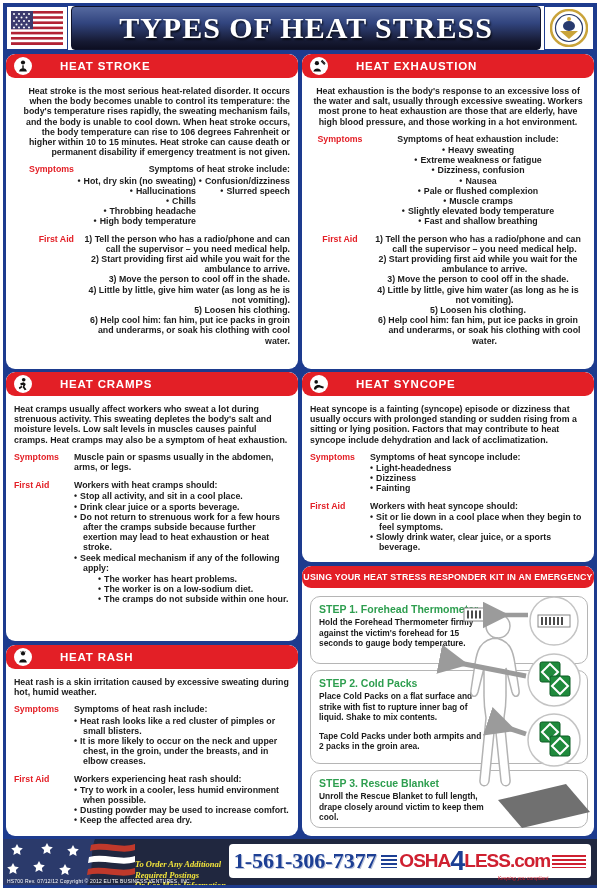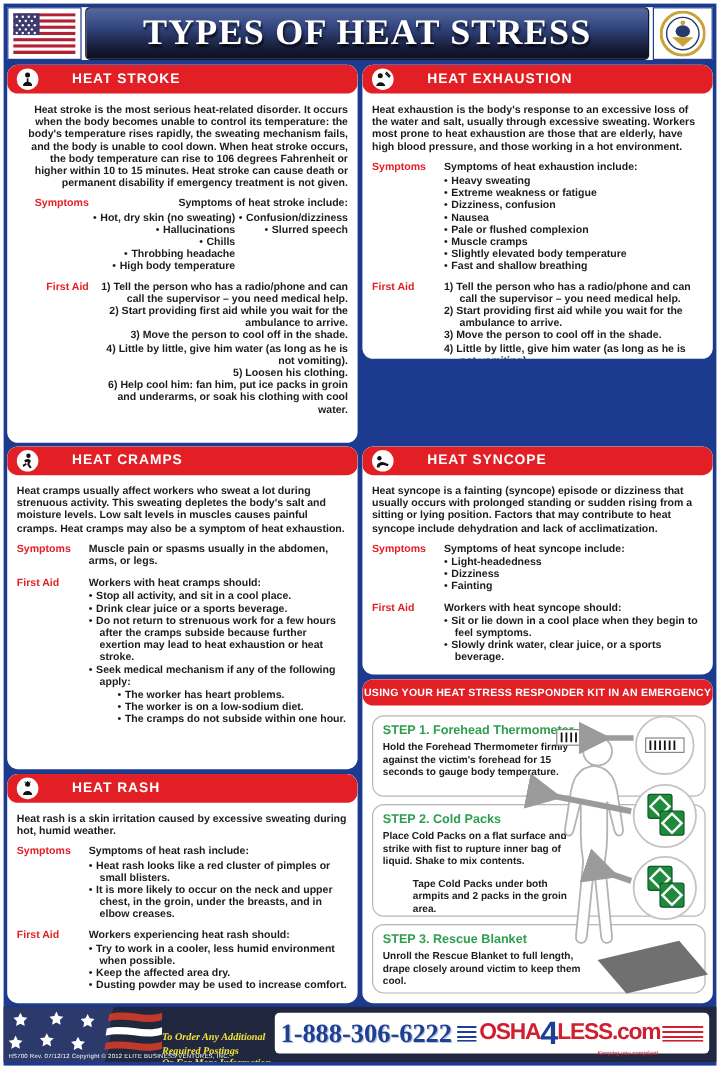--- a/index.html
+++ b/index.html
@@ -33,38 +33,38 @@
   .dot-list li{padding-left:9px;text-indent:-9px;}
   .dot-list li::before{content:"•";margin-right:3px;}
   .num-list li{padding-left:13px;text-indent:-13px;}
   .cols{display:flex;}
   .cols ul:first-child{flex:0 0 122px;width:122px;}
   .cols ul:last-child{flex:1;}
   .sub-list{margin:1px 0 0 24px;}
 
   
   .p-stroke{left:6px;top:54px;width:292px;height:315px;text-align:right;}
-  .p-exhaustion{left:302px;top:54px;width:292px;height:245px;}
+  .p-exhaustion{left:302px;top:54px;width:292px;height:315px;text-align:center;}
   .p-cramps{left:6px;top:372px;width:292px;height:269px;}
   .p-syncope{left:302px;top:372px;width:292px;height:190px;}
   .p-rash{left:6px;top:645px;width:292px;height:191px;}
   .p-kit{left:302px;top:566px;width:292px;height:270px;}
 
   
   .kit-head{height:22px;background:#e31f26;border-radius:9px;display:flex;align-items:center;justify-content:center;}
   .kit-head h2{margin:0;color:#fff;font-size:8.8px;letter-spacing:.2px;font-weight:bold;}
   .kit-body{position:relative;height:246px;}
   .step-box{position:absolute;left:8px;width:276px;border:1.5px solid #b5b5b5;border-radius:10px;z-index:1;}
   .step-box .inner{padding:6px 8px;width:168px;}
   .sb1{top:8px;height:66px;}
   .sb2{top:82px;height:92px;}
   .sb3{top:182px;height:56px;}
   .step-title{margin:0 0 2px 0;color:#2e9e4f;font-weight:bold;font-size:10.5px;}
   .step-text{margin:0;font-size:8.4px;font-weight:bold;line-height:1.25;color:#1c1c1c;}
-  .step-text + .step-text{margin-top:8px;margin-left:25px;}
+  .step-text + .step-text{margin-top:8px;}
   .kit-overlay{position:absolute;inset:0;z-index:2;pointer-events:none;}
 
   
   .footer{position:absolute;left:3px;right:3px;top:839px;height:46px;background:#20273f;z-index:2;overflow:hidden;}
   .footer-flag{position:absolute;left:0;top:0;}
   .order-text{position:absolute;left:116px;top:4px;margin:16px;color:#f2e43c;
     font-family:"Liberation Serif",serif;font-style:italic;font-weight:bold;font-size:8.5px;
     line-height:1.25;white-space:pre-line;}
   .contact-box{position:absolute;left:226px;right:6px;top:5px;bottom:7px;background:#fff;border-radius:4px;
     display:flex;align-items:center;justify-content:space-evenly;}
@@ -327,22 +327,22 @@
               <li>It is more likely to occur on the neck and upper chest, in the groin, under the breasts, and in elbow creases.</li>
             </ul>
         </div>
       </div>
       <div class="row">
         <span class="lbl">First Aid</span>
         <div class="content">
           <p class="sub">Workers experiencing heat rash should:</p>
           <ul class="dot-list">
               <li>Try to work in a cooler, less humid environment when possible.</li>
+              <li>Dusting powder may be used to increase comfort.</li>
               <li>Keep the affected area dry.</li>
-              <li>Dusting powder may be used to increase comfort.</li>
             </ul>
         </div>
       </div>
     </div>
   </section>
 
   <section class="panel p-kit">
     <header class="kit-head">
       <h2>USING YOUR HEAT STRESS RESPONDER KIT IN AN EMERGENCY</h2>
     </header>
@@ -440,21 +440,21 @@
       </g>
       <path d="M88,6 C104,2 118,10 132,5 L132,11 C118,16 104,8 87,12 Z" fill="#c0392b"></path>
       <path d="M86,18 C102,14 118,22 132,17 L132,23 C118,28 102,20 85,24 Z" fill="#fff"></path>
       <path d="M85,30 C101,26 118,34 132,29 L132,35 C118,40 101,32 84,36 Z" fill="#c0392b"></path>
     </svg>
     <p class="order-text">To Order Any Additional
 Required Postings
 Or For More Information,
 Please Call...</p>
     <div class="contact-box">
-      <span class="phone">1-888-306-6222</span>
+      <span class="phone">1-561-306-7377</span>
       <div class="osha-logo">
         <span class="stripe-blue"></span>
         <span class="lg-osha">OSHA</span>
         <span class="lg-4">4</span>
         <span class="lg-less">LESS.com</span>
         <span class="stripe-red"></span>
         <span class="tagline">Keeping you compliant</span>
       </div>
     </div>
     <span class="copyright">HS700   Rev. 07/12/12   Copyright © 2012 ELITE BUSINESS VENTURES, INC.</span>

